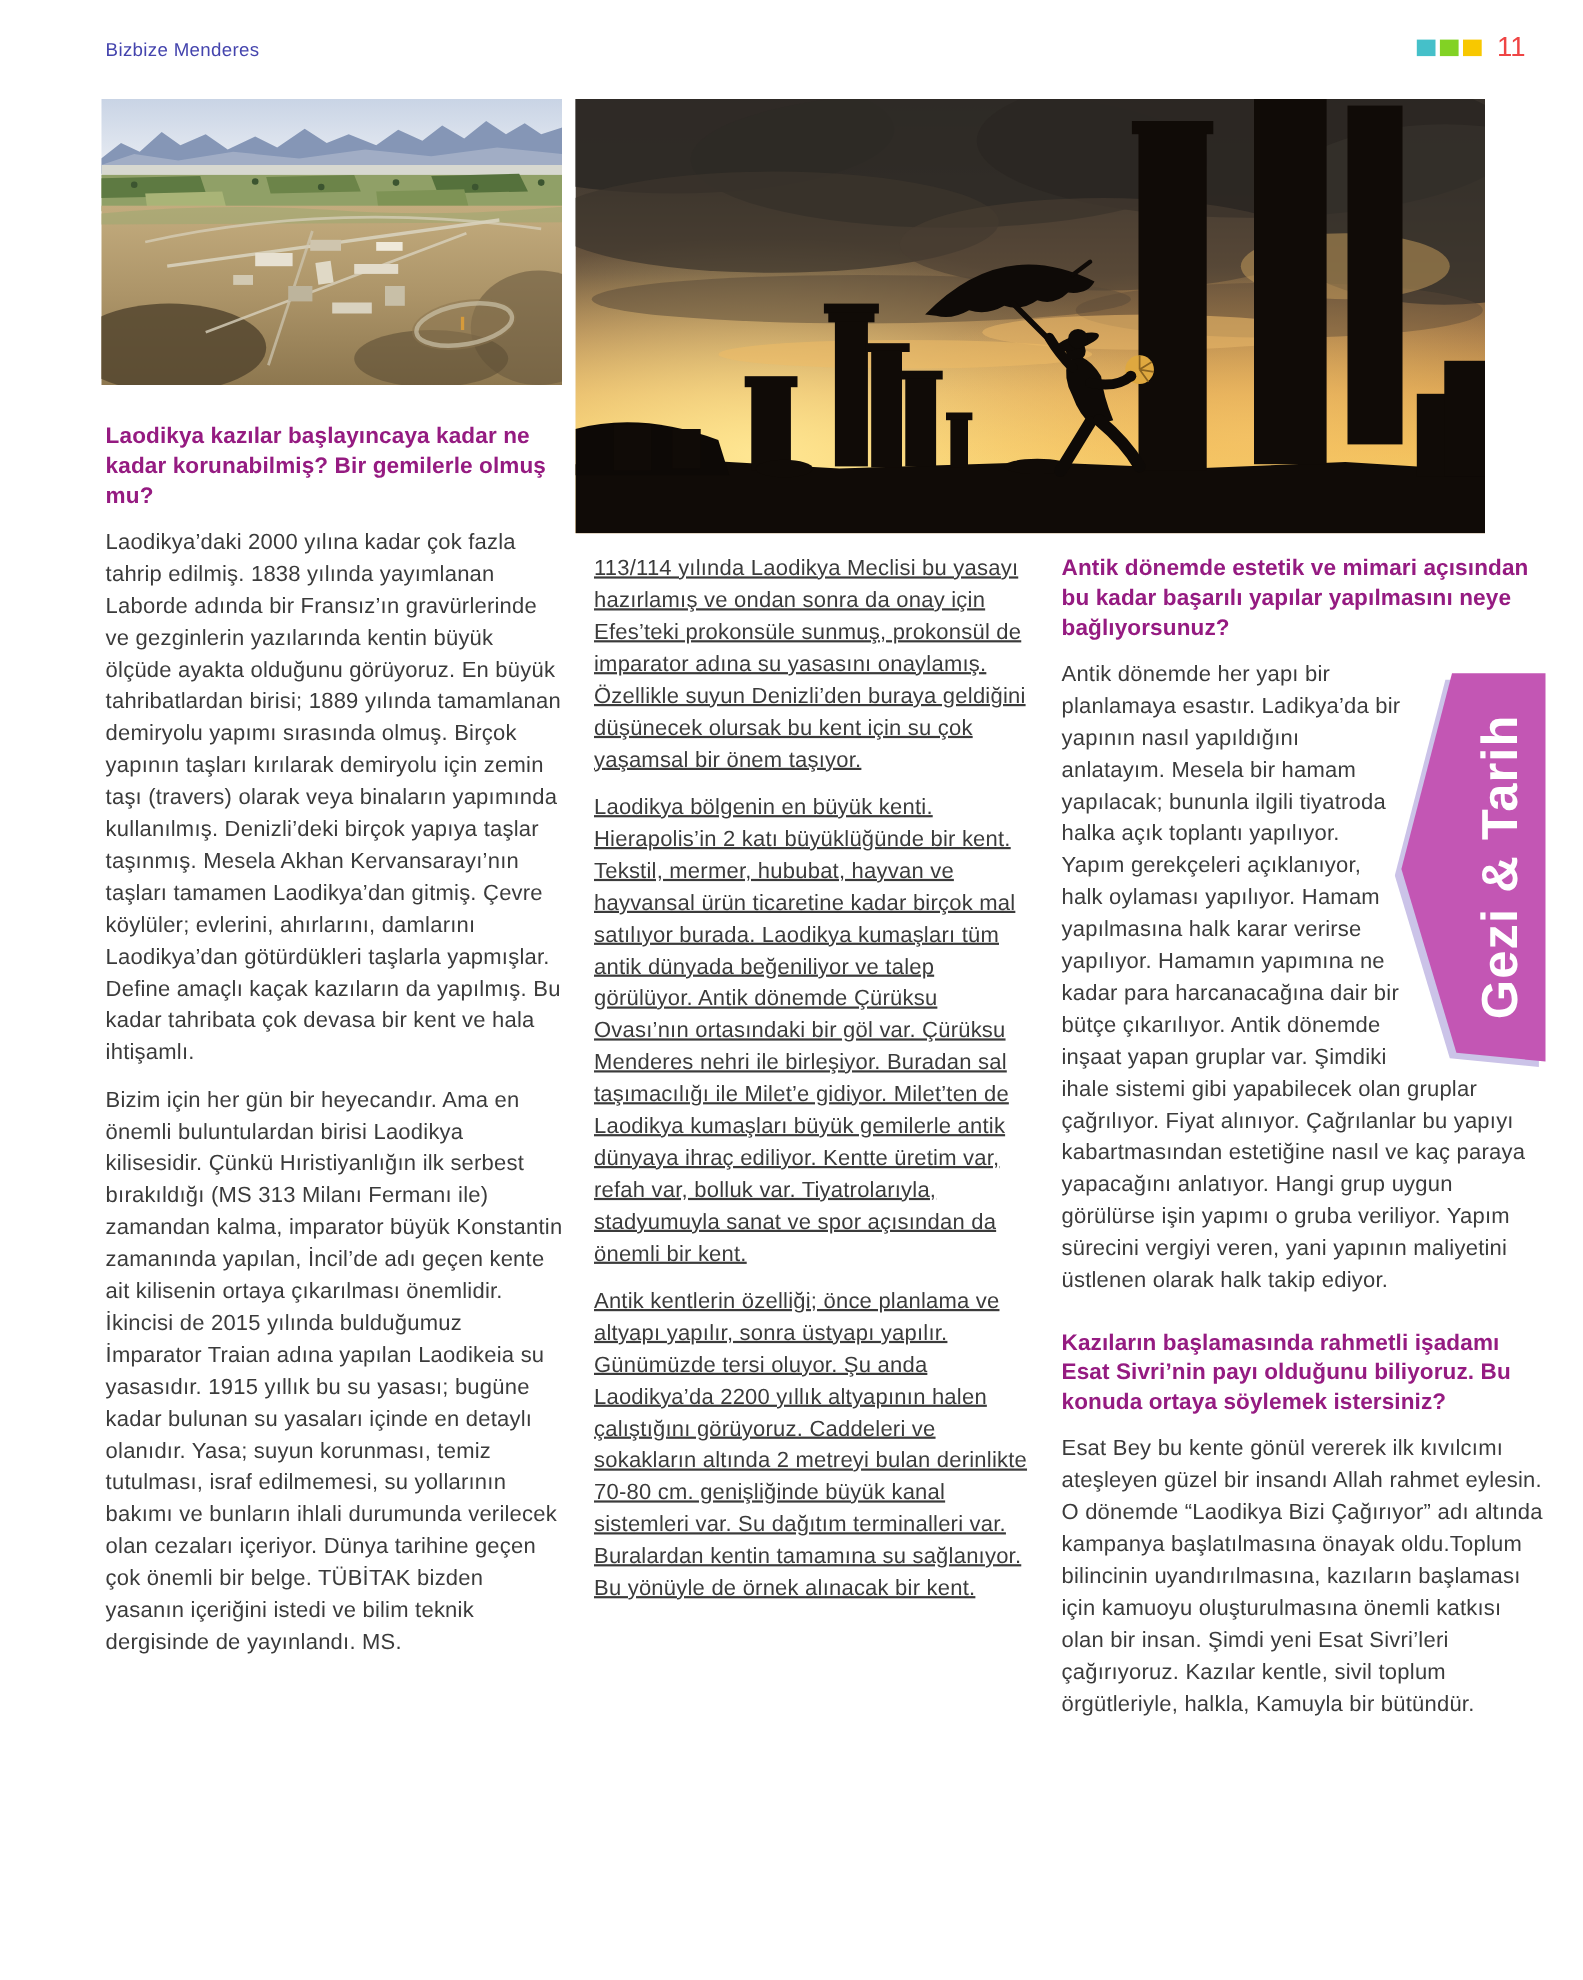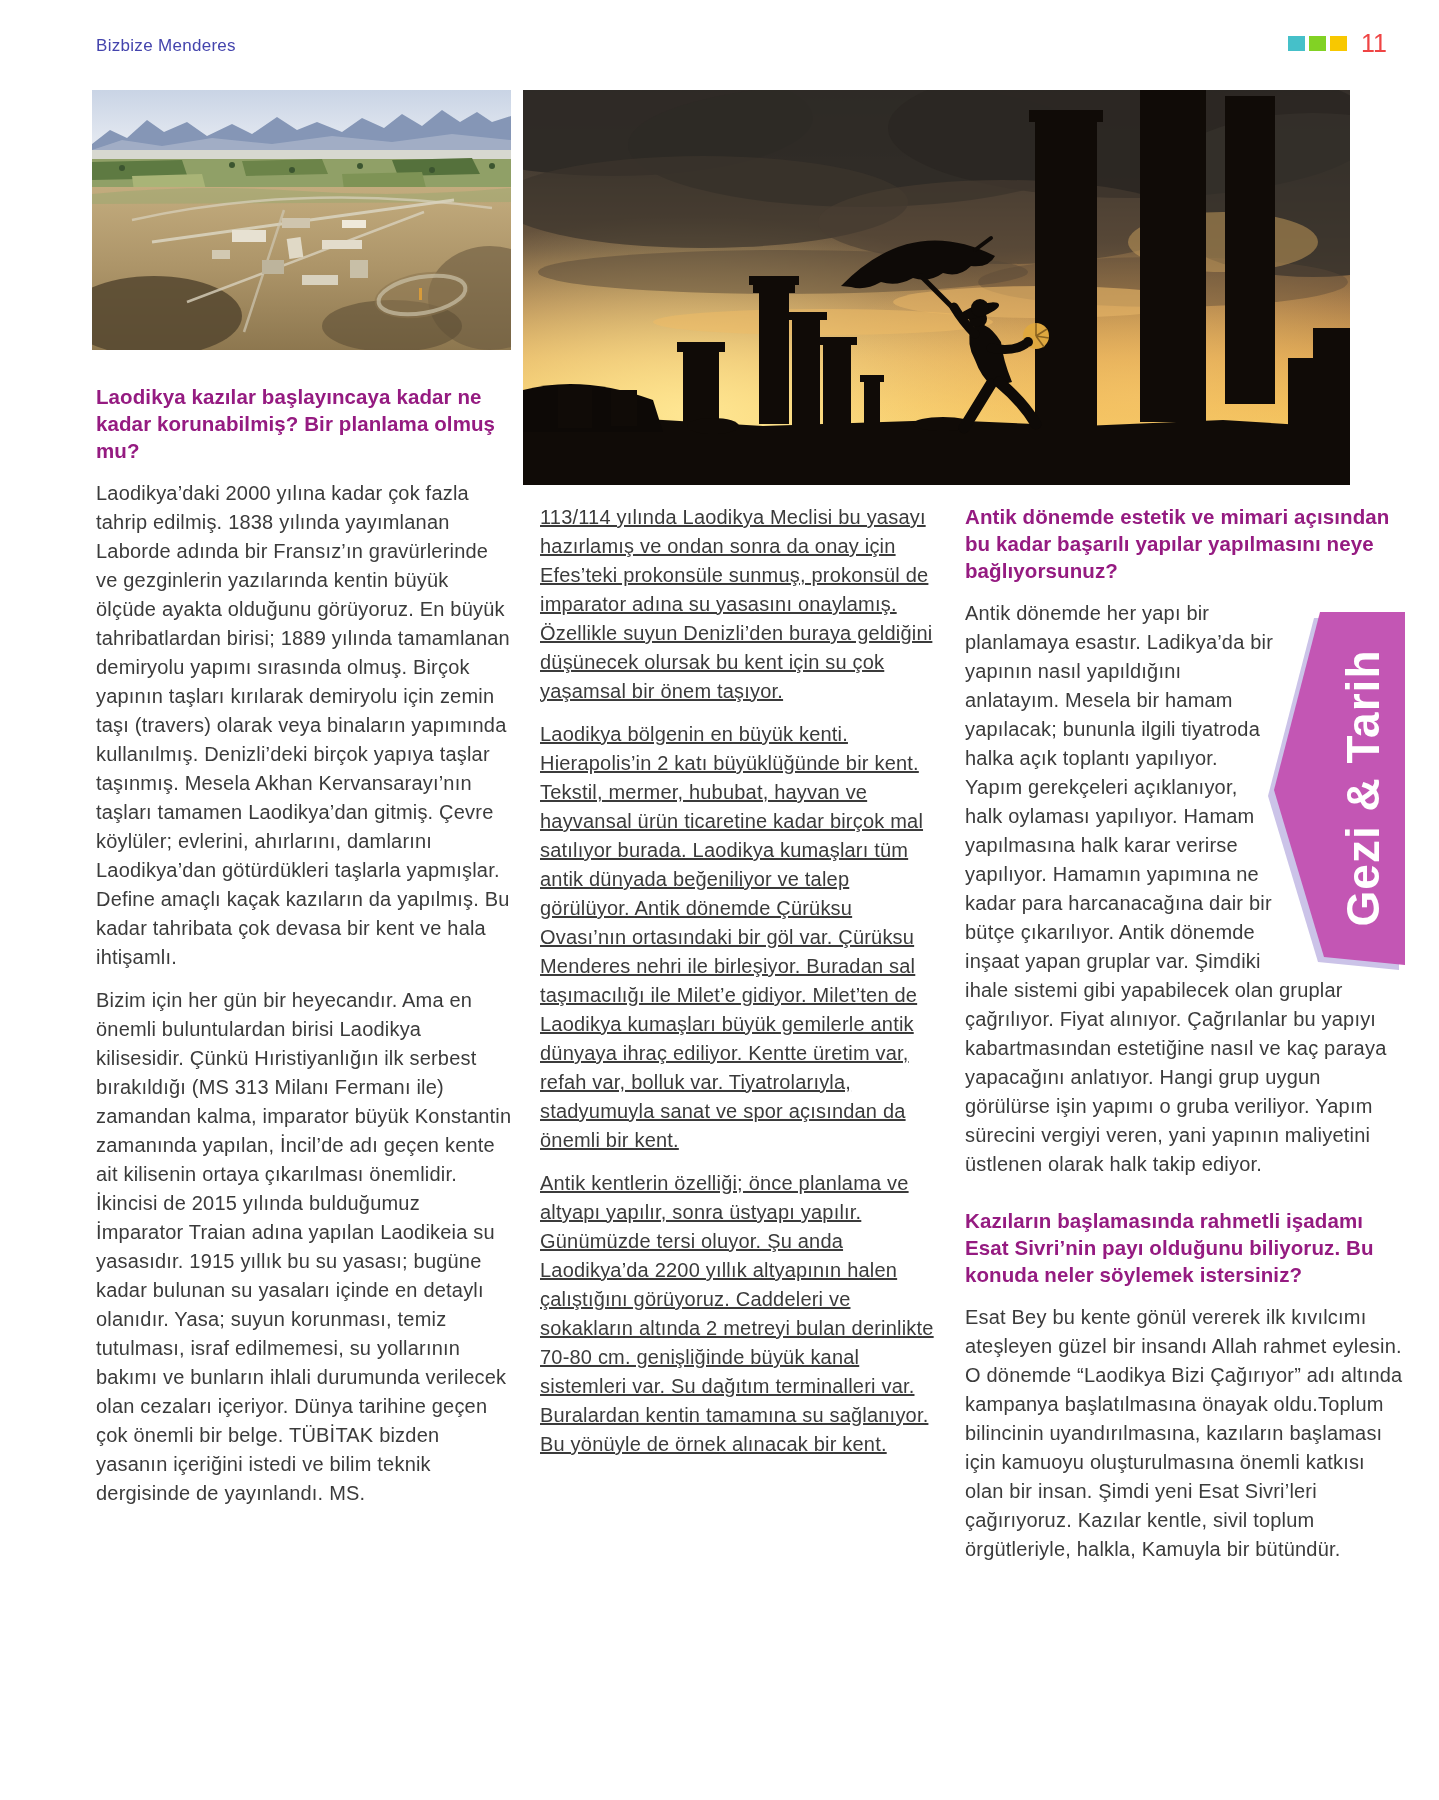--- a/index.html
+++ b/index.html
@@ -177,35 +177,35 @@
         <circle cx="513" cy="246" r="13" fill="#dfa83f"></circle>
         <path d="M513,246 L513,233 M513,246 L524,239 M513,246 L526,248 M513,246 L521,257" stroke="#8a6320" stroke-width="1.6"></path>
         <circle cx="505" cy="252" r="5" fill="#0e0a07"></circle>
         <path d="M468,294 L441,338" stroke="#0e0a07" stroke-width="11" stroke-linecap="round"></path>
         <path d="M476,292 Q500,312 513,334" stroke="#0e0a07" stroke-width="11" stroke-linecap="round" fill="none"></path>
       </g>
     </svg>
   </div>
 
   <div class="col col1">
-    <h3>Laodikya kazılar başlayıncaya kadar ne kadar korunabilmiş? Bir planlama olmuş mu?</h3>
+    <h3>Laodikya kazılar başlayıncaya kadar ne kadar korunabilmiş? Bir gemilerle olmuş mu?</h3>
     <p>Laodikya’daki 2000 yılına kadar çok fazla tahrip edilmiş. 1838 yılında yayımlanan Laborde adında bir Fransız’ın gravürlerinde ve gezginlerin yazılarında kentin büyük ölçüde ayakta olduğunu görüyoruz. En büyük tahribatlardan birisi; 1889 yılında tamamlanan demiryolu yapımı sırasında olmuş. Birçok yapının taşları kırılarak demiryolu için zemin taşı (travers) olarak veya binaların yapımında kullanılmış. Denizli’deki birçok yapıya taşlar taşınmış. Mesela Akhan Kervansarayı’nın taşları tamamen Laodikya’dan gitmiş. Çevre köylüler; evlerini, ahırlarını, damlarını Laodikya’dan götürdükleri taşlarla yapmışlar. Define amaçlı kaçak kazıların da yapılmış. Bu kadar tahribata çok devasa bir kent ve hala ihtişamlı.</p>
     <p>Bizim için her gün bir heyecandır. Ama en önemli buluntulardan birisi Laodikya kilisesidir. Çünkü Hıristiyanlığın ilk serbest bırakıldığı (MS 313 Milanı Fermanı ile) zamandan kalma, imparator büyük Konstantin zamanında yapılan, İncil’de adı geçen kente ait kilisenin ortaya çıkarılması önemlidir. İkincisi de 2015 yılında bulduğumuz İmparator Traian adına yapılan Laodikeia su yasasıdır. 1915 yıllık bu su yasası; bugüne kadar bulunan su yasaları içinde en detaylı olanıdır. Yasa; suyun korunması, temiz tutulması, israf edilmemesi, su yollarının bakımı ve bunların ihlali durumunda verilecek olan cezaları içeriyor. Dünya tarihine geçen çok önemli bir belge. TÜBİTAK bizden yasanın içeriğini istedi ve bilim teknik dergisinde de yayınlandı. MS.</p>
   </div>
 
   <div class="col col2">
     <p>113/114 yılında Laodikya Meclisi bu yasayı hazırlamış ve ondan sonra da onay için Efes’teki prokonsüle sunmuş, prokonsül de imparator adına su yasasını onaylamış. Özellikle suyun Denizli’den buraya geldiğini düşünecek olursak bu kent için su çok yaşamsal bir önem taşıyor.</p>
     <p>Laodikya bölgenin en büyük kenti. Hierapolis’in 2 katı büyüklüğünde bir kent. Tekstil, mermer, hububat, hayvan ve hayvansal ürün ticaretine kadar birçok mal satılıyor burada. Laodikya kumaşları tüm antik dünyada beğeniliyor ve talep görülüyor. Antik dönemde Çürüksu Ovası’nın ortasındaki bir göl var. Çürüksu Menderes nehri ile birleşiyor. Buradan sal taşımacılığı ile Milet’e gidiyor. Milet’ten de Laodikya kumaşları büyük gemilerle antik dünyaya ihraç ediliyor. Kentte üretim var, refah var, bolluk var. Tiyatrolarıyla, stadyumuyla sanat ve spor açısından da önemli bir kent.</p>
     <p>Antik kentlerin özelliği; önce planlama ve altyapı yapılır, sonra üstyapı yapılır. Günümüzde tersi oluyor. Şu anda Laodikya’da 2200 yıllık altyapının halen çalıştığını görüyoruz. Caddeleri ve sokakların altında 2 metreyi bulan derinlikte 70-80 cm. genişliğinde büyük kanal sistemleri var. Su dağıtım terminalleri var. Buralardan kentin tamamına su sağlanıyor. Bu yönüyle de örnek alınacak bir kent.</p>
   </div>
 
   <div class="col col3">
     <h3>Antik dönemde estetik ve mimari açısından bu kadar başarılı yapılar yapılmasını neye bağlıyorsunuz?</h3>
     <p><span class="banner-spacer"></span><span>Antik dönemde her yapı bir planlamaya esastır. Ladikya’da bir yapının nasıl yapıldığını anlatayım. Mesela bir hamam yapılacak; bununla ilgili tiyatroda halka açık toplantı yapılıyor. Yapım gerekçeleri açıklanıyor, halk oylaması yapılıyor. Hamam yapılmasına halk karar verirse yapılıyor. Hamamın yapımına ne kadar para harcanacağına dair bir bütçe çıkarılıyor. Antik dönemde inşaat yapan gruplar var. Şimdiki ihale sistemi gibi yapabilecek olan gruplar çağrılıyor. Fiyat alınıyor. Çağrılanlar bu yapıyı kabartmasından estetiğine nasıl ve kaç paraya yapacağını anlatıyor. Hangi grup uygun görülürse işin yapımı o gruba veriliyor. Yapım sürecini vergiyi veren, yani yapının maliyetini üstlenen olarak halk takip ediyor.</span></p>
-    <h3>Kazıların başlamasında rahmetli işadamı Esat Sivri’nin payı olduğunu biliyoruz. Bu konuda neler söylemek istersiniz?</h3>
+    <h3>Kazıların başlamasında rahmetli işadamı Esat Sivri’nin payı olduğunu biliyoruz. Bu konuda ortaya söylemek istersiniz?</h3>
     <p>Esat Bey bu kente gönül vererek ilk kıvılcımı ateşleyen güzel bir insandı Allah rahmet eylesin. O dönemde “Laodikya Bizi Çağırıyor” adı altında kampanya başlatılmasına önayak oldu.Toplum bilincinin uyandırılmasına, kazıların başlaması için kamuoyu oluşturulmasına önemli katkısı olan bir insan. Şimdi yeni Esat Sivri’leri çağırıyoruz. Kazılar kentle, sivil toplum örgütleriyle, halkla, Kamuyla bir bütündür.</p>
   </div>
 
   <div class="banner">
     <svg viewBox="0 0 140 366" aria-hidden="true">
       <polygon points="46,14 131,14 131,366 50,358 0,192" fill="#cbc3e8"></polygon>
       <polygon points="52,8 137,8 137,361 56,353 6,186" fill="#c356b4"></polygon>
       <text transform="translate(99,184) rotate(-90)" text-anchor="middle" dominant-baseline="middle" font-size="46" letter-spacing="1" fill="#ffffff">Gezi &amp; Tarih</text>
     </svg>
   </div>

